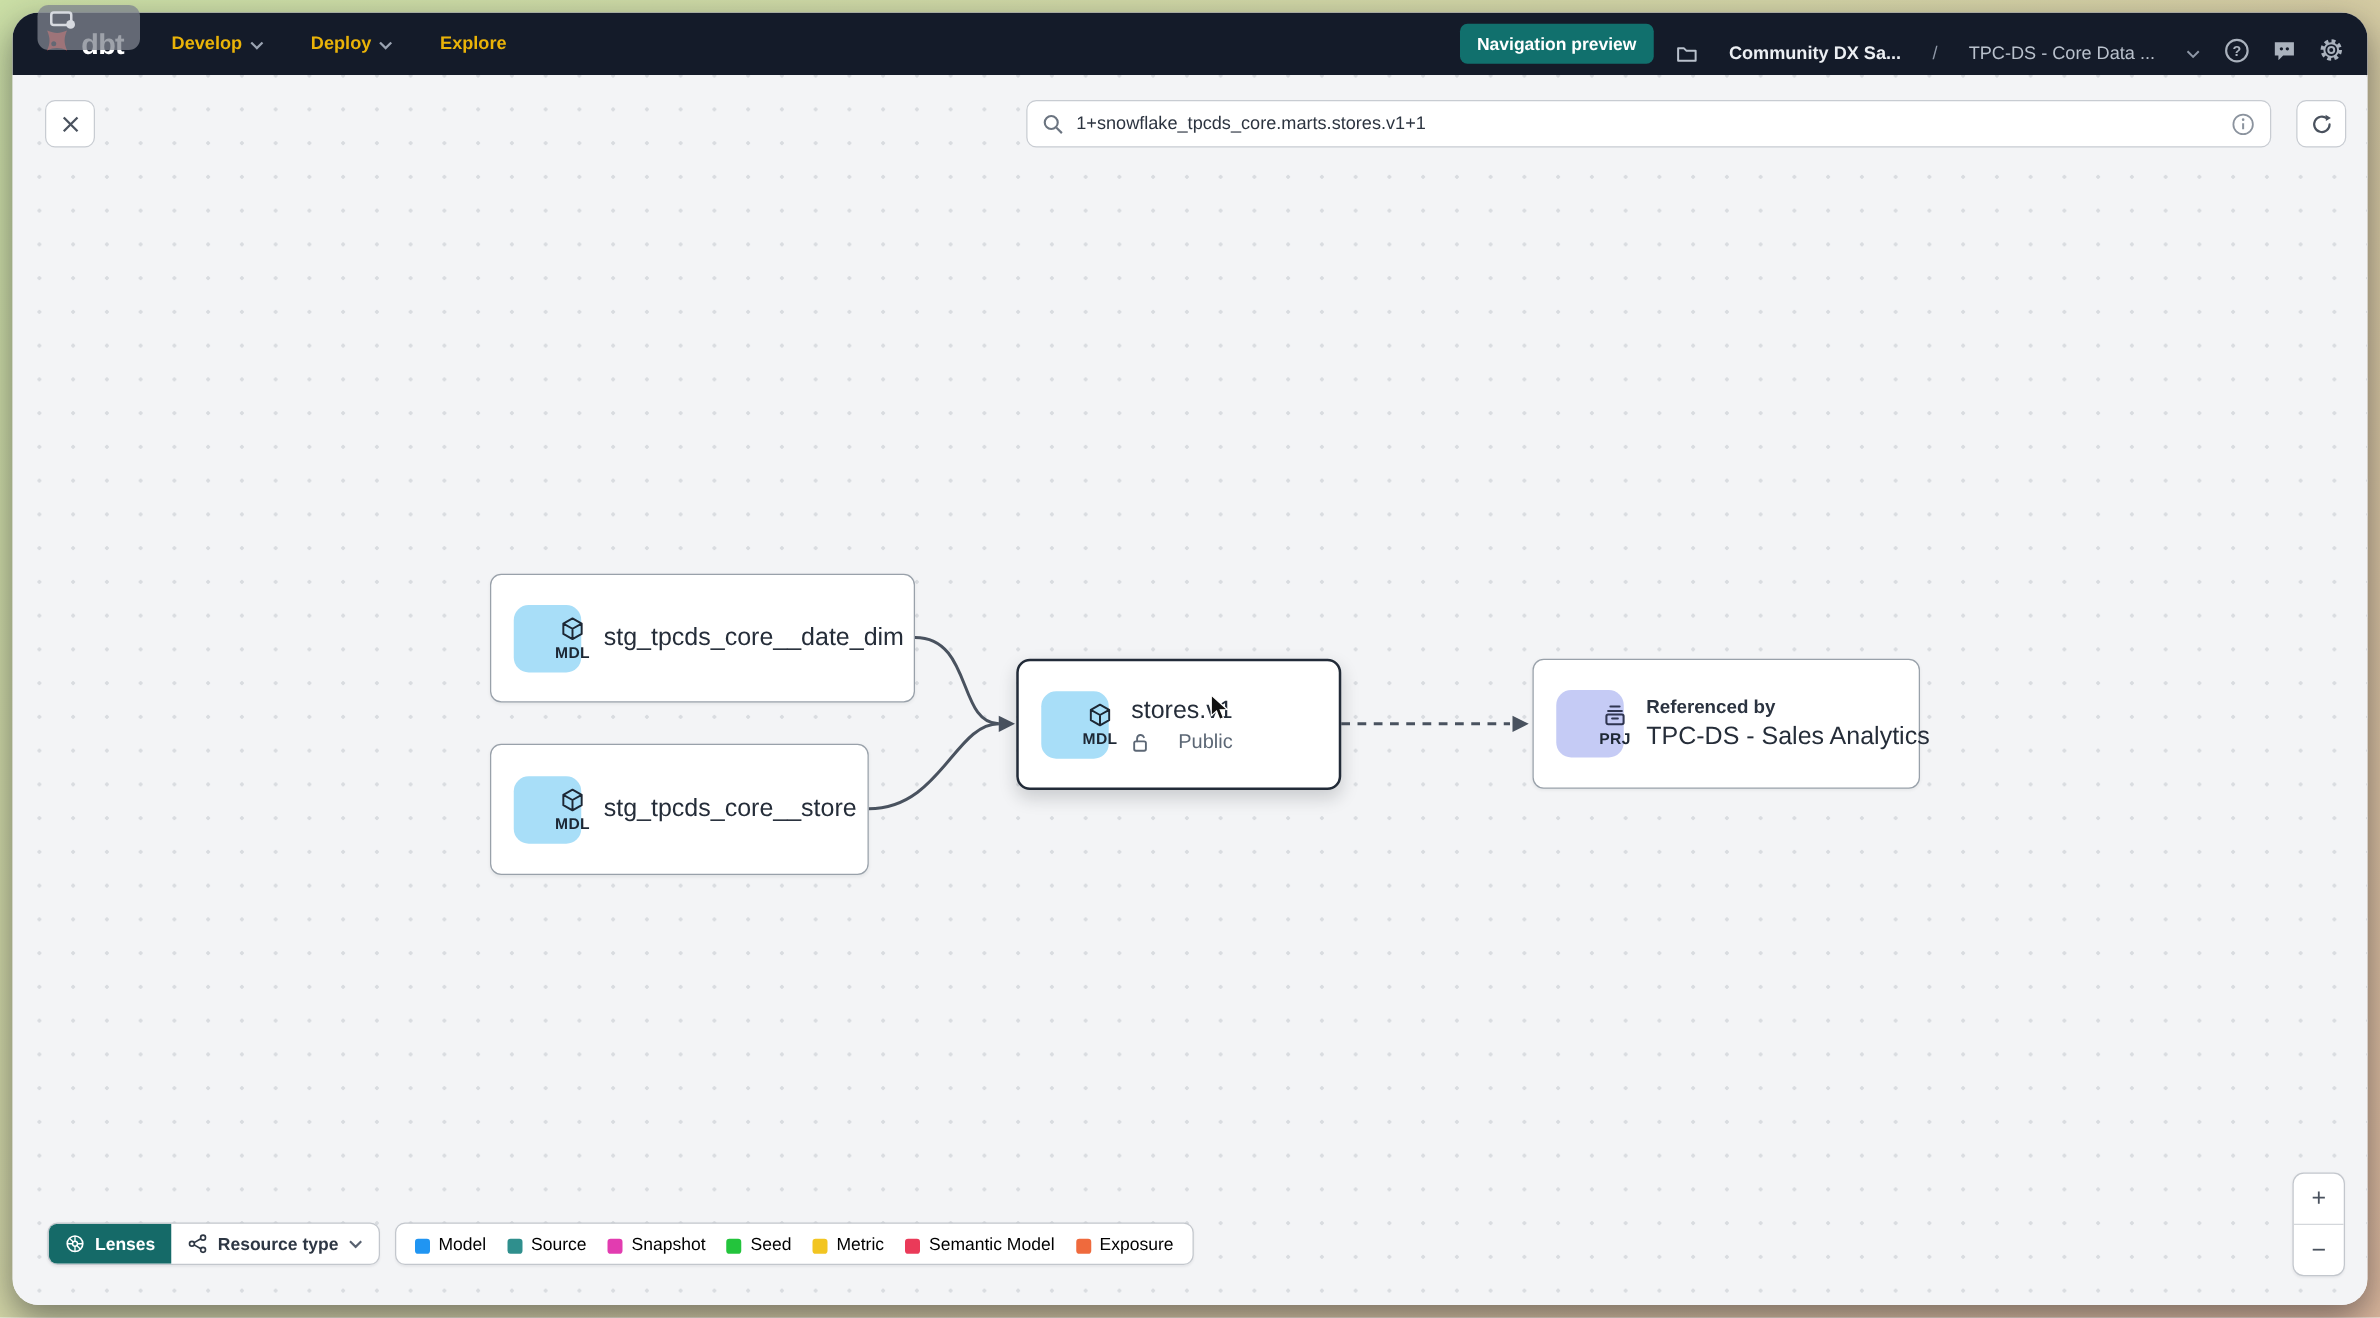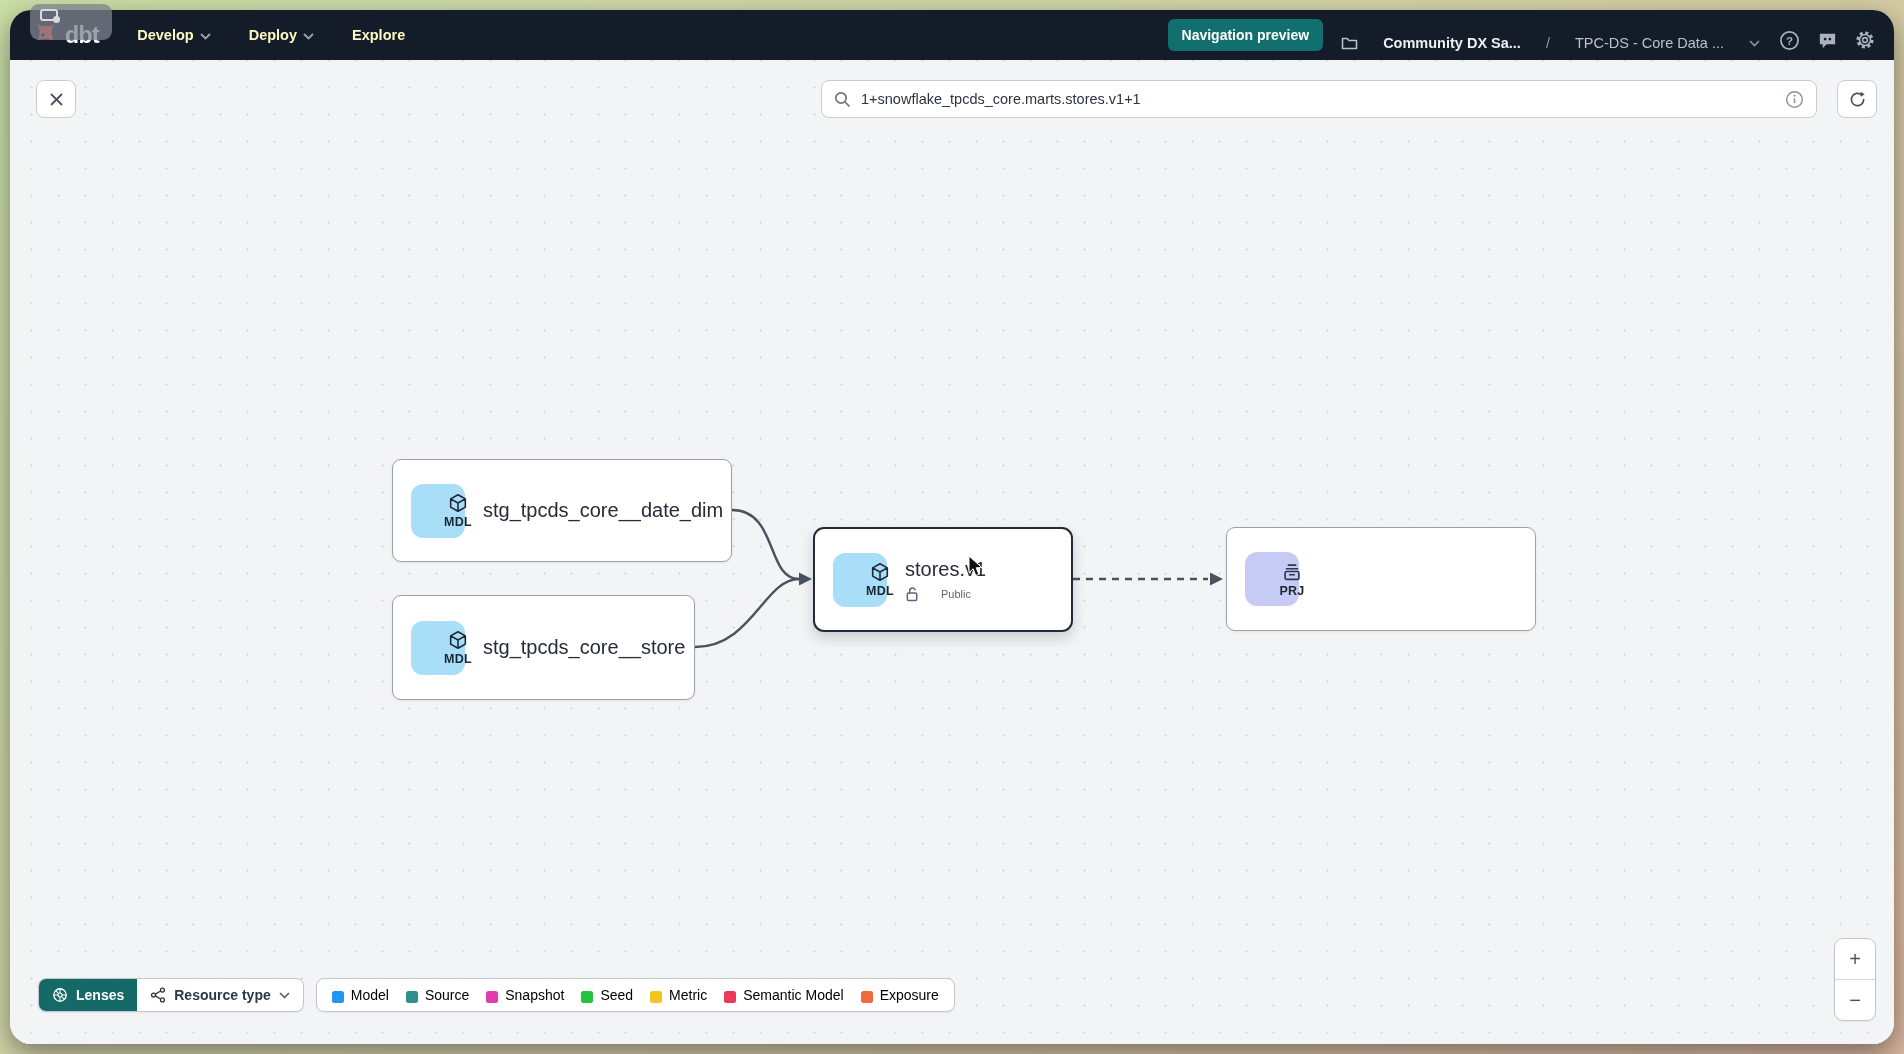--- a/index.html
+++ b/index.html
@@ -28,21 +28,21 @@
     border-radius:50%; background:#d7dae0;
   }
   
   .navbar {
     position: relative; height: 50px; background: #141b29;
     display: flex; align-items: center; padding: 0 18px; gap: 8px;
   }
   .logo-wrap { display: flex; align-items: center; gap: 7px; margin-right: 30px; }
   .logo-text { color: #fff; font-size: 23px; font-weight: 700; letter-spacing: -.5px; }
   .nav-menu { display: flex; align-items: center; gap: 38px; }
-  .nav-item { display: flex; align-items: center; gap: 6px; color: #fef9c3;
+  .nav-item { display: flex; align-items: center; gap: 6px; color: #eab308;
     font-size: 14.5px; font-weight: 700; cursor: pointer; }
   .nav-item svg { margin-top: 2px; }
   .nav-right { margin-left: auto; display: flex; align-items: flex-end; gap: 18px; }
   .preview-badge { background: #11706d; color: #fff; font-size: 14px; font-weight: 700;
     padding: 8px 14px; border-radius: 6px; }
   .nav-breadcrumb { display: flex; align-items: center; gap: 25px; }
   .crumb-account { color: #eceff3; font-size: 14.5px; font-weight: 700; }
   .crumb-sep { color: #8e97a6; font-size: 14.5px; }
   .crumb-project { color: #b9c1cc; font-size: 14.5px; font-weight: 400; }
   .nav-icons { display: flex; align-items: center; gap: 16px; }
@@ -87,22 +87,22 @@
   .node.selected { border: 2.5px solid #222b38; border-radius: 11px;
     box-shadow: 0 6px 14px rgba(20,25,35,.18); }
   .node-icon {
     width: 54px; height: 54px; border-radius: 12px; flex: 0 0 auto;
     display: flex; flex-direction: column; align-items: center; justify-content: center; gap: 1px; padding-left: 40px;
   }
   .node-icon.mdl { background: #a8def8; }
   .node-icon.prj { background: #c5cbf5; }
   .node-icon .badge-text { font-size: 12.5px; font-weight: 700; color: #1d2734; letter-spacing: .3px; }
   .node-label { font-size: 20px; color: #252d39; font-weight: 500; white-space: nowrap; }
-  .node-sub { display: flex; align-items: center; gap: 21px; margin-top: 5px;
-    font-size: 11px; color: #5c6775; font-weight: 400; }
+  .node-sub { display: flex; align-items: center; gap: 7px; margin-top: 5px;
+    font-size: 16px; color: #5c6775; font-weight: 400; justify-content: space-between; }
   .node-overline { font-size: 15px; color: #2b3340; font-weight: 700; margin-bottom: 4px; }
   .n1 { left: 382px; top: 449px; width: 340px; height: 103px; }
   .n2 { left: 382px; top: 585px; width: 303px; height: 105px; }
   .n3 { left: 803px; top: 517px; width: 260px; height: 105px; }
   .n4 { left: 1216px; top: 517px; width: 310px; height: 104px; }
   
   .bottom-left { position: absolute; left: 28px; bottom: 32px; display: flex; gap: 12px; }
   .seg-group { display: flex; height: 34px; border: 1px solid #c3c7cd; border-radius: 8px;
     overflow: hidden; background: #fff; box-shadow: 0 1px 2px rgba(20,25,35,.06); }
   .seg { display: flex; align-items: center; gap: 8px; padding: 0 13px; font-size: 14px;
@@ -268,20 +268,24 @@
 
     <div class="node n4" style="top:467px">
       <div class="node-icon prj">
         <svg width="24" height="22" viewBox="0 0 24 24">
           <path d="M8 4.5h8 M6 8.5h12" fill="none" stroke="#2f3550" stroke-width="1.8" stroke-linecap="round"></path>
           <rect x="4.5" y="11.5" width="15" height="8.5" rx="1.5" fill="none" stroke="#2f3550" stroke-width="1.8"></rect>
           <path d="M9.5 15h5" stroke="#2f3550" stroke-width="1.8" stroke-linecap="round"></path>
         </svg>
         <span class="badge-text">PRJ</span>
       </div>
+      <div>
+        <div class="node-overline">Referenced by</div>
+        <div class="node-label">TPC-DS - Sales Analytics</div>
+      </div>
     </div>
 
     <div class="bottom-left">
       <div class="seg-group">
         <div class="seg lenses">
           <svg width="16" height="16" viewBox="0 0 18 18">
             <circle cx="9" cy="9" r="7" fill="none" stroke="#fff" stroke-width="1.5"></circle>
             <circle cx="9" cy="9" r="2.2" fill="none" stroke="#fff" stroke-width="1.3"></circle>
             <path d="M9 2v4.8 M15.8 9h-4.6 M9 16v-4.8 M2.2 9h4.6 M4.2 4.2l3.2 3.2 M13.8 13.8l-3.2-3.2" stroke="#fff" stroke-width="1.2" fill="none"></path>
           </svg>

